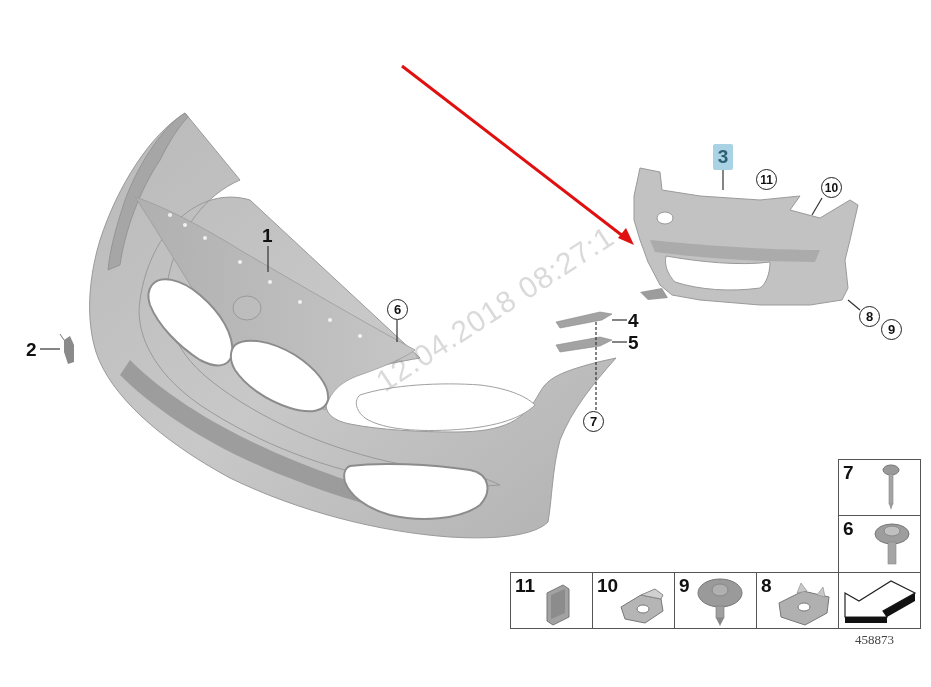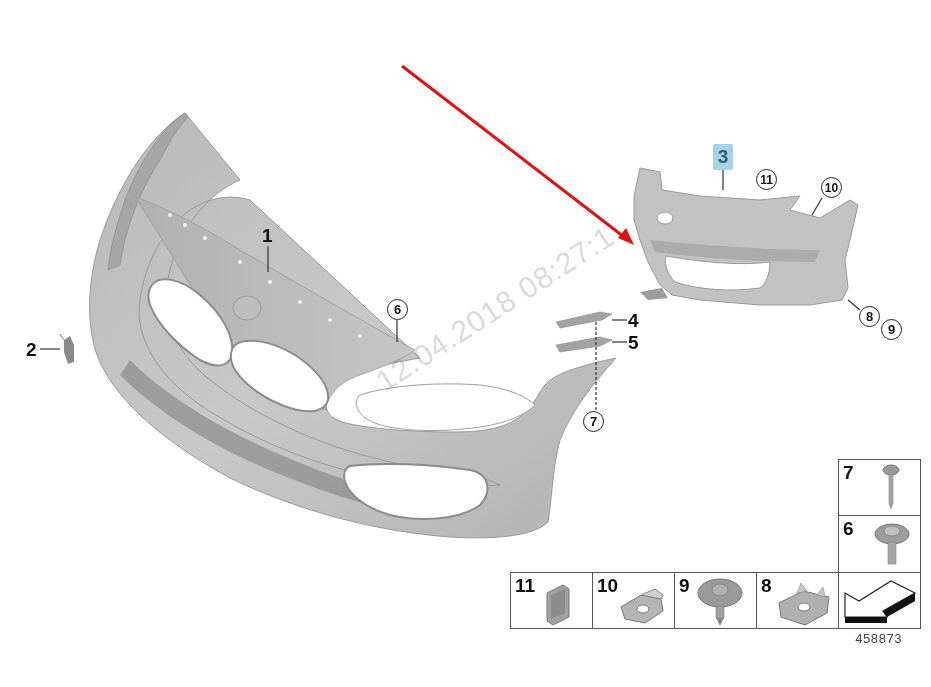--- a/index.html
+++ b/index.html
@@ -15,21 +15,21 @@
           font-family: "Liberation Sans", sans-serif; font-size: 19px; width: 20px; height: 26px;
           display: flex; align-items: center; justify-content: center; border-radius: 2px; }
     .watermark { position: absolute; left: 370px; top: 370px; transform-origin: left top;
                  transform: rotate(-33deg); font-family: "Liberation Sans", sans-serif;
                  font-size: 30px; color: rgba(150,150,150,0.35); white-space: nowrap; letter-spacing: 1px; }
     .grid { position: absolute; }
     .cell { position: absolute; border: 1px solid #555; box-sizing: border-box; background: #fff; }
     .cell-num { position: absolute; left: 4px; top: 2px; font-weight: bold; font-size: 19px; color: #111;
                 font-family: "Liberation Sans", sans-serif; }
     .partno { position: absolute; left: 855px; top: 632px; font-size: 13px; color: #444;
-              font-family: Liberation Mono, monospace; }
+              font-family: Liberation Serif, serif; }
     .cell svg { position: absolute; left: 0; top: 0; }
   </style>
 </head>
 <body>
 
 <div id="diagram">
 
   <svg width="931" height="687" viewBox="0 0 931 687" style="position:absolute;left:0;top:0">
     <defs>
       <linearGradient id="bumperGrad" x1="0" y1="0" x2="1" y2="1">

